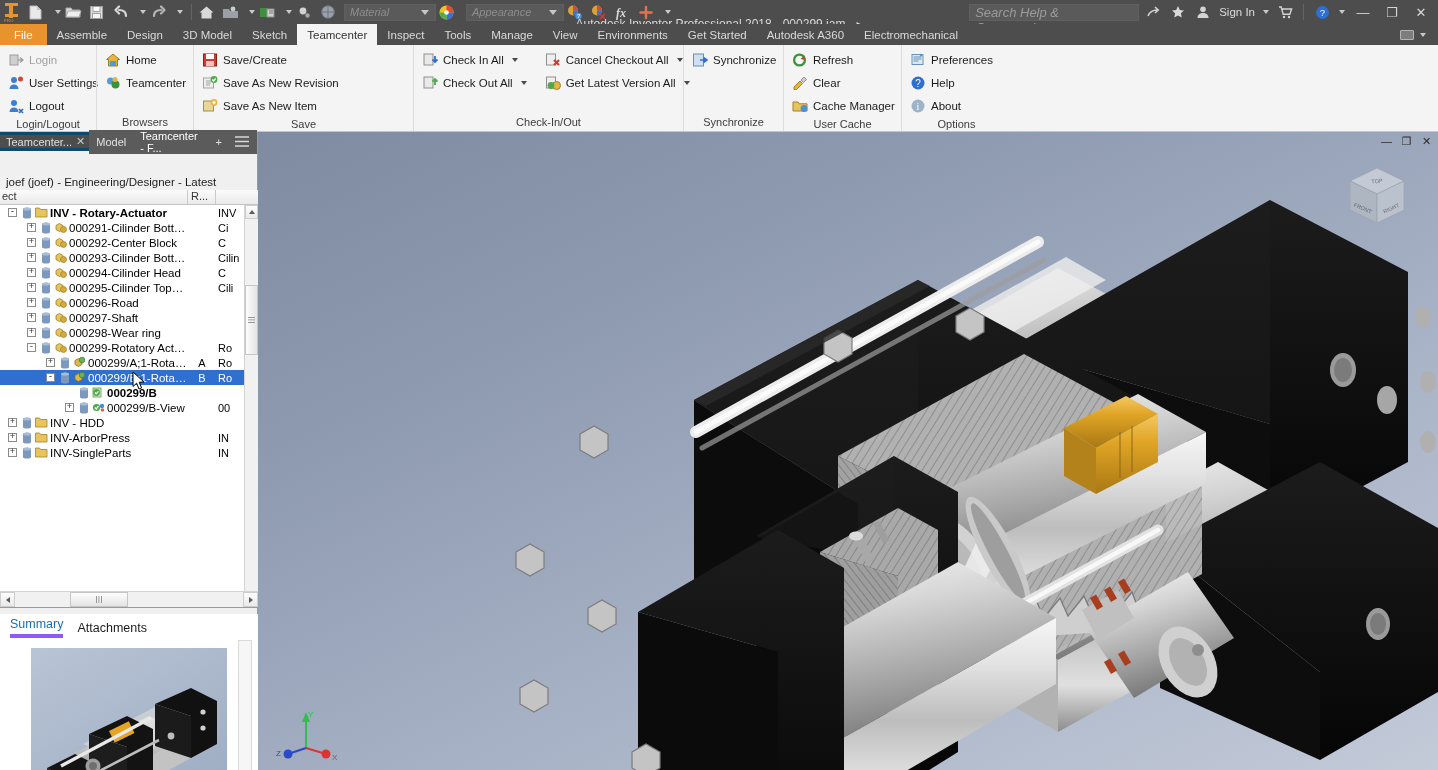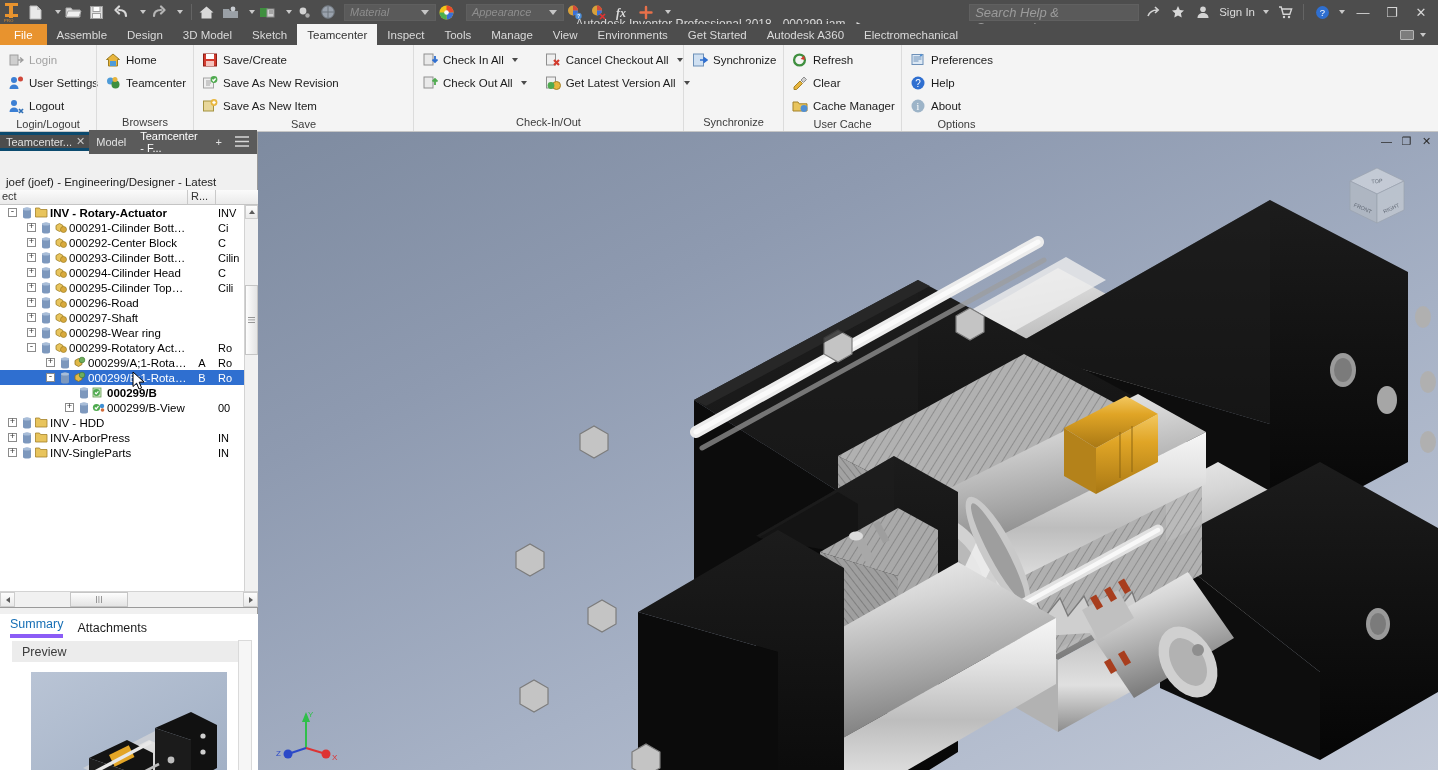--- a/index.html
+++ b/index.html
@@ -1096,21 +1096,20 @@
         </div>
         <div class="hs-arrow hs-right"></div>
       </div>
     </div>
 
     <div class="summary">
       <div class="sumtabs" id="sumtabs">
           <div class="sumtab active">Summary</div>
           <div class="sumtab">Attachments</div>
         </div>
-      <div class="prevbar">Preview</div>
       <div class="previmg">
         <svg width="196" height="198" viewBox="0 0 196 198">
           <defs>
             <linearGradient id="pmet" x1="0" y1="0" x2="0" y2="1">
               <stop offset="0" stop-color="#f2f2f2"></stop>
                 <stop offset="0.45" stop-color="#cfcfcf"></stop>
               <stop offset="1" stop-color="#8d8d8d"></stop>
             </linearGradient>
             <linearGradient id="pbg" x1="0" y1="0" x2="0.6" y2="1">
               <stop offset="0" stop-color="#b9c4d5"></stop>

